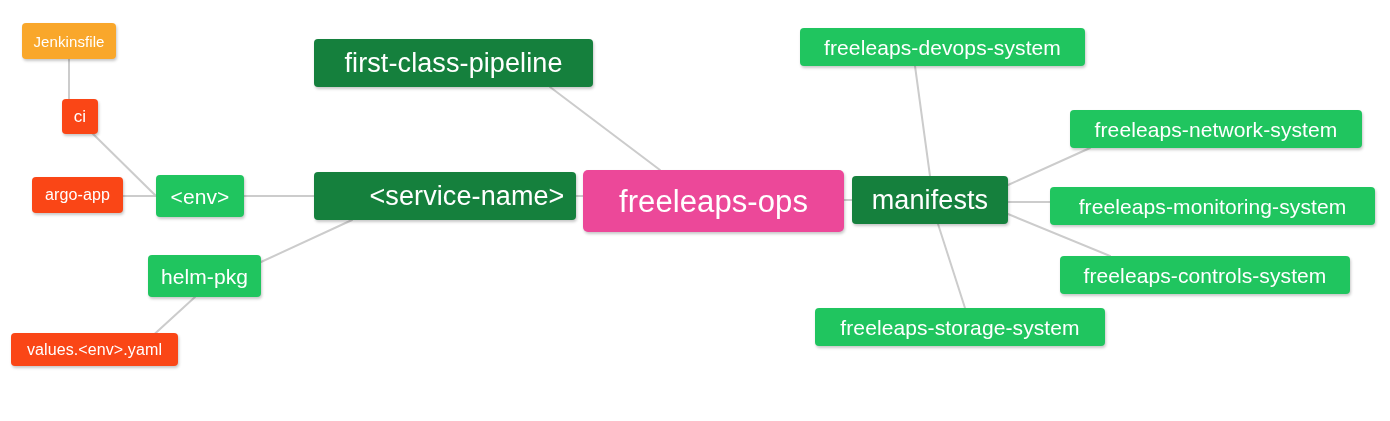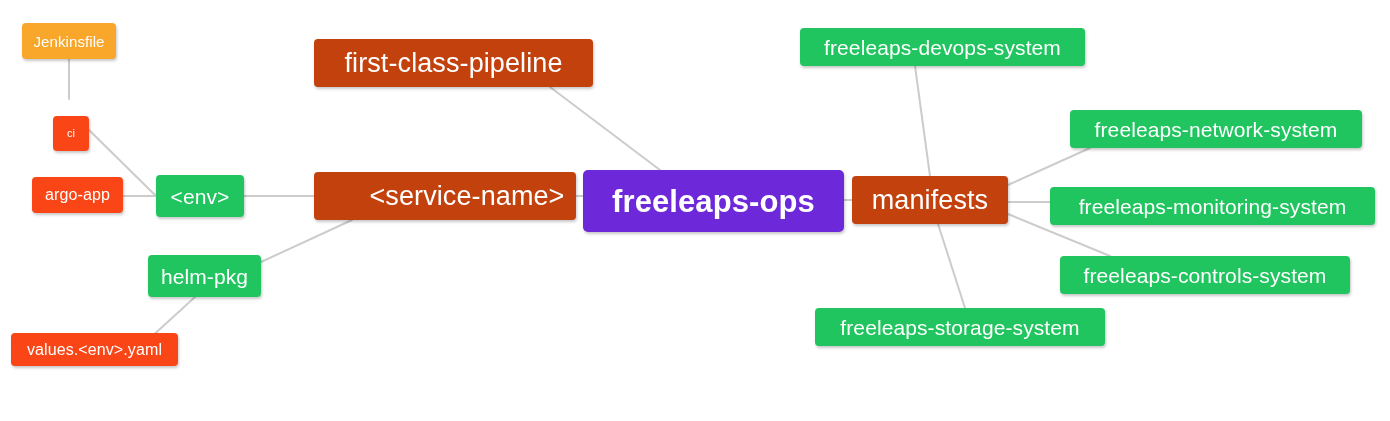--- a/index.html
+++ b/index.html
@@ -33,25 +33,24 @@
     align-items: center;
     justify-content: center;
     color: #ffffff;
     border-radius: 4px;
     white-space: nowrap;
     box-shadow: 1px 2px 3px rgba(0,0,0,0.22);
     line-height: 1;
     letter-spacing: 0.1px;
   }
   .node-root {
-    background: #6d28d9;
+    background: #ec4899;
     border-radius: 5px;
-    font-weight: bold;
   }
-  .node-blue   { background: #c2410c; }
+  .node-blue   { background: #15803d; }
   .node-green  { background: #20c55f; }
   .node-red    { background: #fa4616; }
   .node-orange { background: #f9a72b; }
 </style>
 </head>
 <body>
 
 <div id="mindmap-canvas">
 
   <svg id="edge-layer" viewBox="0 0 1390 421" xmlns="http://www.w3.org/2000/svg">
@@ -68,21 +67,21 @@
       <line x1="1008" y1="185" x2="1090" y2="148" stroke="#cccccc" stroke-width="2" stroke-linecap="round"></line>
       <line x1="1008" y1="202" x2="1050" y2="202" stroke="#cccccc" stroke-width="2" stroke-linecap="round"></line>
       <line x1="1008" y1="214" x2="1110" y2="256" stroke="#cccccc" stroke-width="2" stroke-linecap="round"></line>
       <line x1="938" y1="224" x2="965" y2="308" stroke="#cccccc" stroke-width="2" stroke-linecap="round"></line>
     </svg>
 
   <div id="node-layer">
       <div class="node node-orange" style="left: 22px; top: 23px; width: 94px; height: 36px; font-size: 15px;">
         <span>Jenkinsfile</span>
       </div>
-      <div class="node node-red" style="left: 53px; top: 99px; width: 36px; height: 35px; font-size: 11px; margin-top: 17px;">
+      <div class="node node-red" style="left: 62px; top: 99px; width: 36px; height: 35px; font-size: 17px;">
         <span>ci</span>
       </div>
       <div class="node node-red" style="left: 32px; top: 177px; width: 91px; height: 36px; font-size: 16px;">
         <span>argo-app</span>
       </div>
       <div class="node node-green" style="left: 156px; top: 175px; width: 88px; height: 42px; font-size: 21px;">
         <span>&lt;env&gt;</span>
       </div>
       <div class="node node-green" style="left: 148px; top: 255px; width: 113px; height: 42px; font-size: 21px; justify-content: center;">
         <span>helm-pkg</span>

